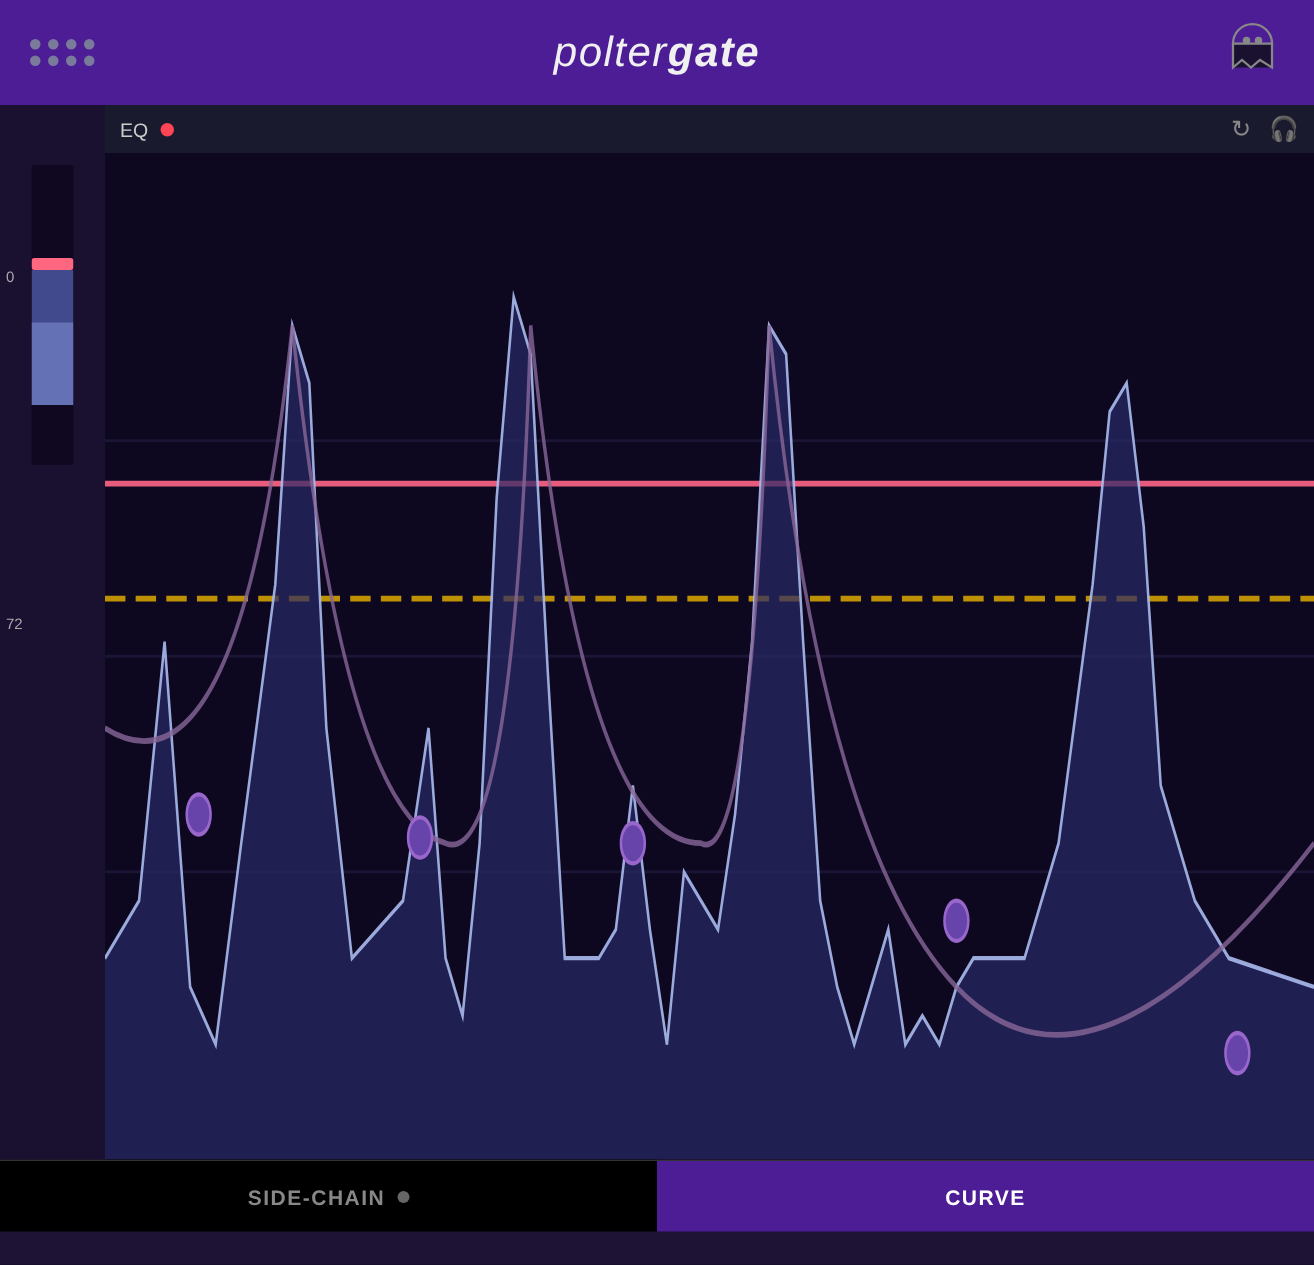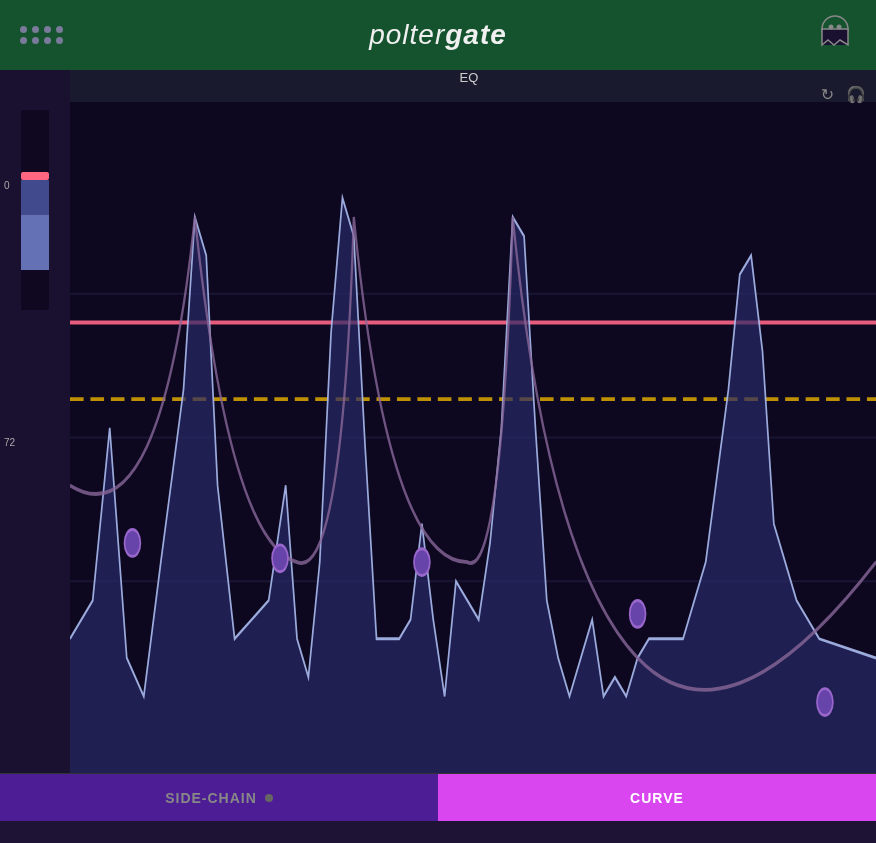--- a/index.html
+++ b/index.html
@@ -10,21 +10,21 @@
       font-family: 'Arial', sans-serif;
       color: #fff;
       overflow: hidden;
       position: relative;
     }
 
     
     .header {
       width: 100%;
       height: 70px;
-      background: #14532d;
+      background: #4c1d95;
       display: flex;
       align-items: center;
       justify-content: space-between;
       padding: 0 20px;
       position: relative;
     }
     .header-logo {
       display: flex;
       align-items: center;
     }
@@ -105,42 +105,41 @@
       opacity: 0.5;
     }
     .sidebar-number {
       position: absolute;
       font-size: 10px;
       color: #aaa;
       left: 4px;
     }
     .num-0 { top: 110px; }
     .num-36 { top: 228px; margin-left: 17px; }
-    .num-72 { top: 367px; }
+    .num-72 { top: 341px; }
 
     .eq-panel {
       flex: 1;
       background: #0d0820;
       position: relative;
       overflow: hidden;
     }
 
     
     .eq-header {
       position: absolute;
       top: 0;
       left: 0;
       right: 0;
       height: 32px;
       background: #1a1a2e;
       display: flex;
       align-items: center;
       padding: 0 10px;
       z-index: 10;
-      flex-direction: column;
     }
     .eq-label {
       font-size: 13px;
       color: #ccc;
       margin-right: 8px;
     }
     .eq-dot {
       width: 9px;
       height: 9px;
       background: #ff4455;
@@ -180,25 +179,25 @@
       align-items: center;
       justify-content: center;
       gap: 8px;
       font-size: 14px;
       font-weight: 700;
       letter-spacing: 1px;
       cursor: pointer;
       border-top: 1px solid #333;
     }
     .tab.active {
-      background: #d946ef;
+      background: #4c1d95;
       color: #fff;
     }
     .tab.inactive {
-      background: #4c1d95;
+      background: #000000;
       color: #888;
       align-items: center;
     }
     .tab-dot {
       width: 8px;
       height: 8px;
       border-radius: 50%;
     }
     .tab-dot.gray { background: #666; }
     .tab-dot.red { background: #ff3344; }

